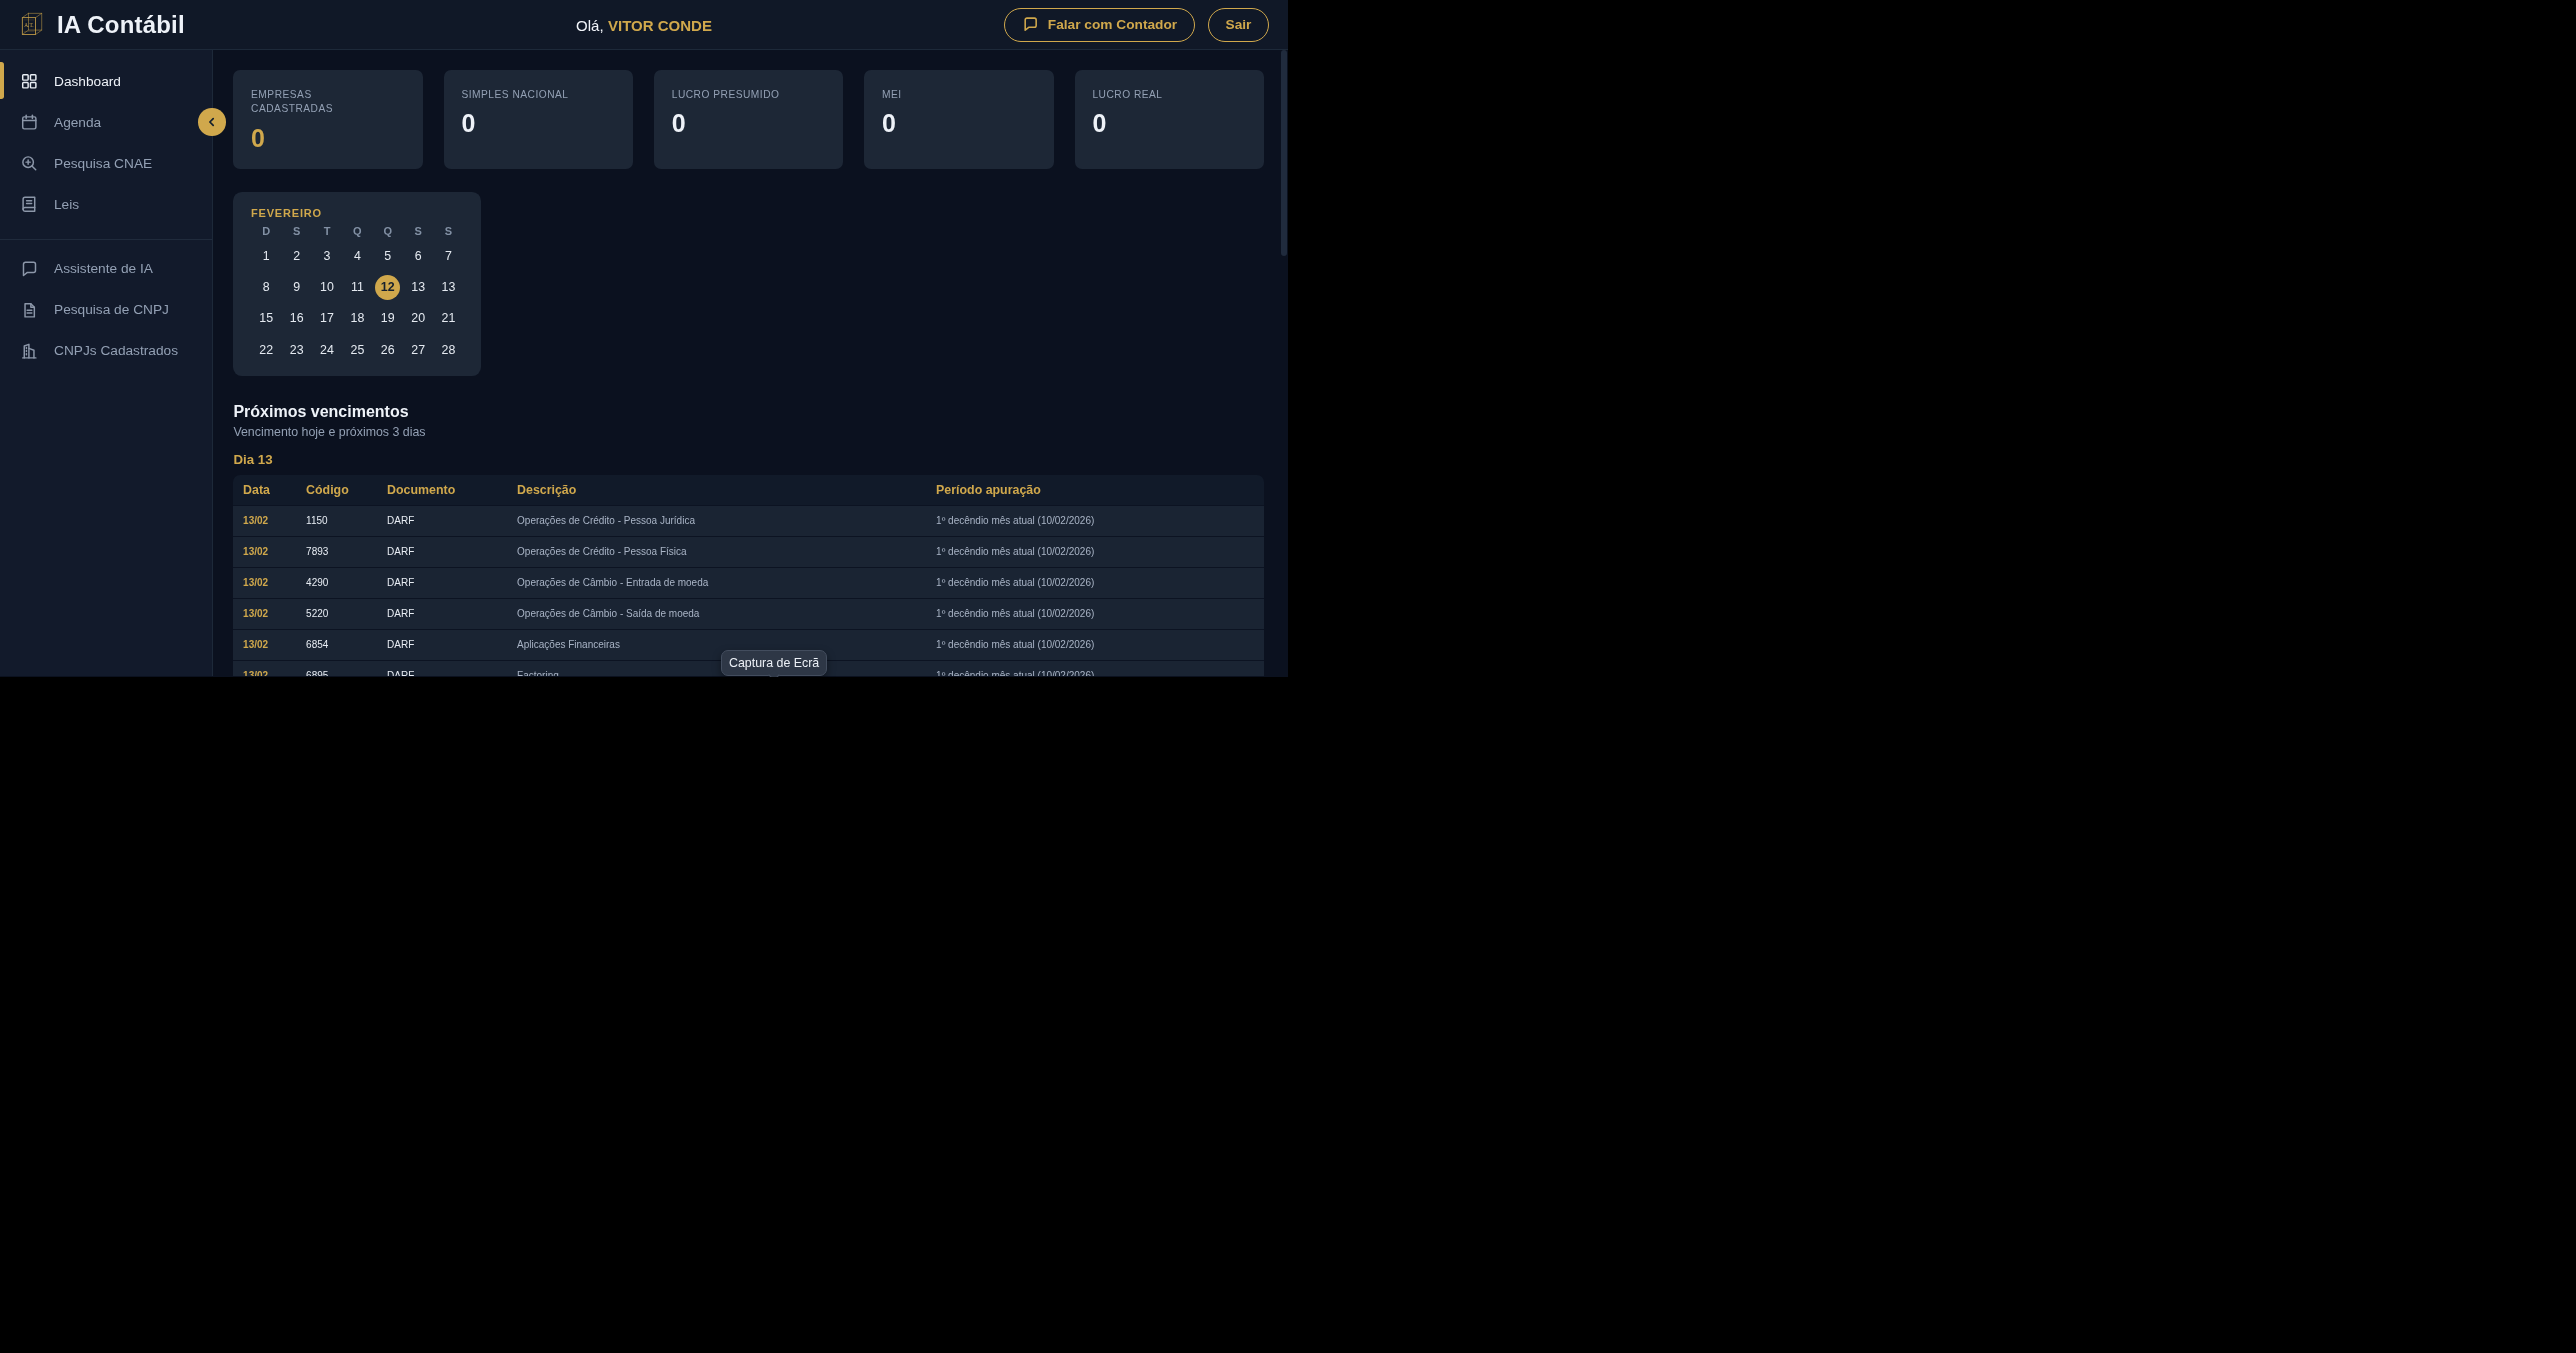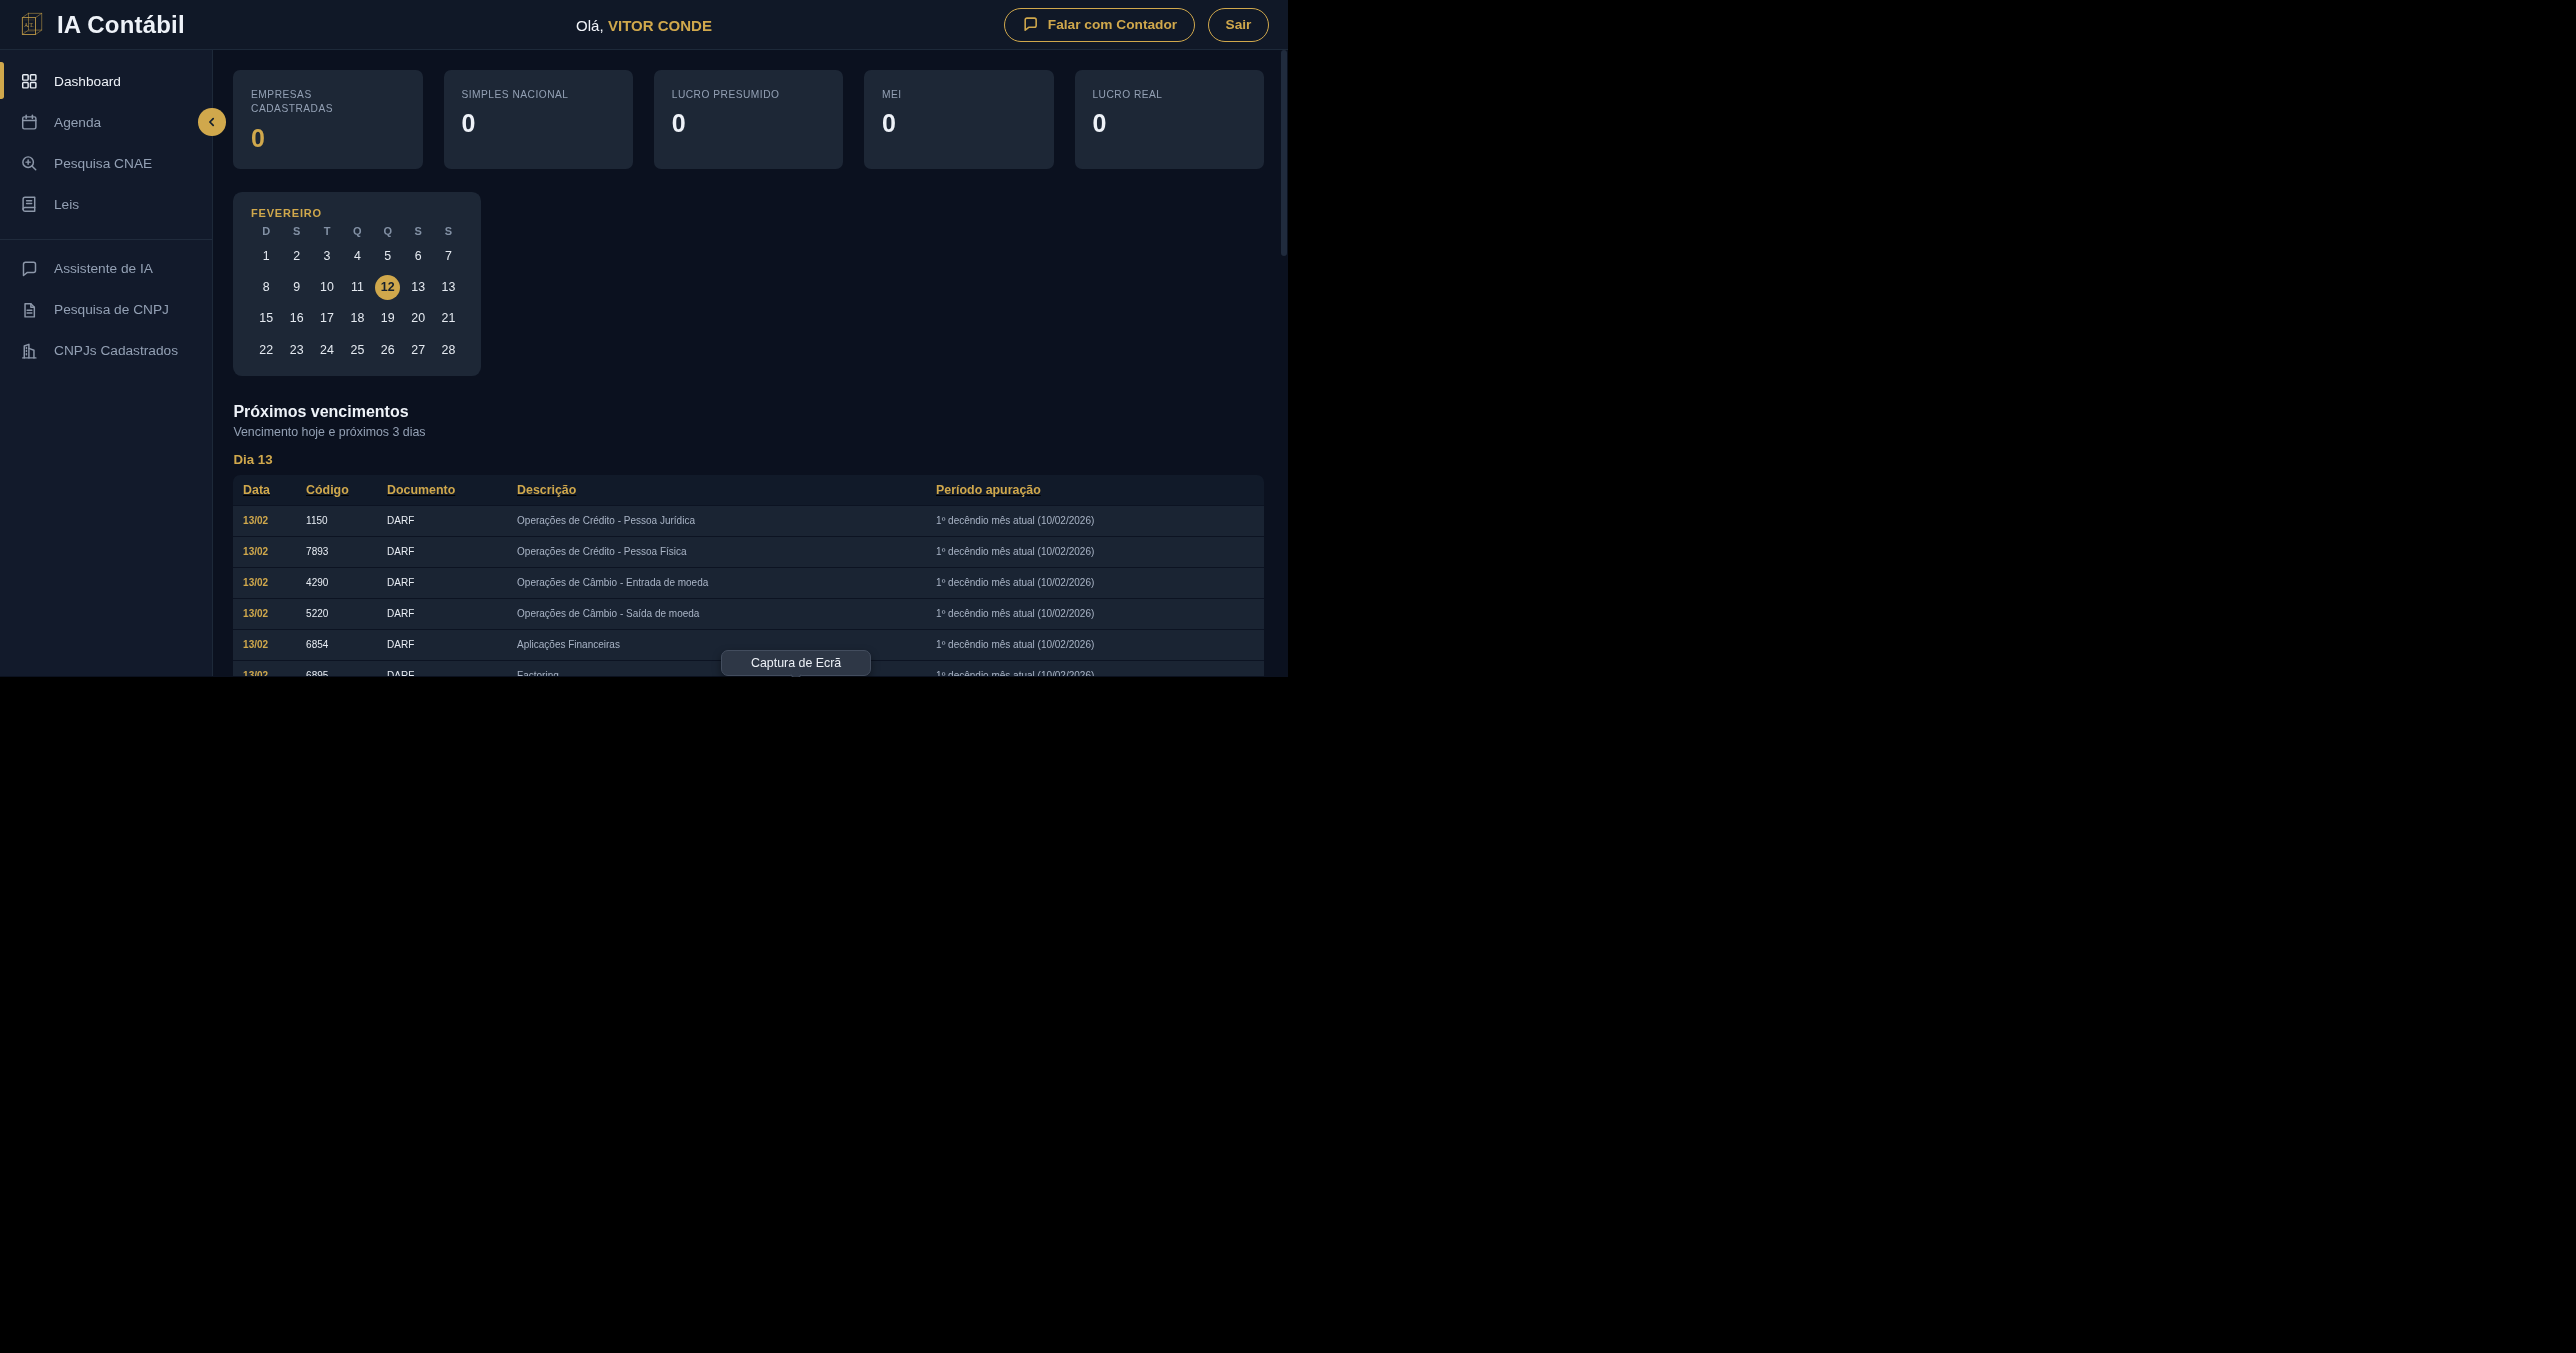--- a/index.html
+++ b/index.html
@@ -55,29 +55,29 @@
   .cal-day{width:25px; height:25px; border-radius:50%; display:flex; align-items:center; justify-content:center;
     font-size:12.4px; color:#e5eaf1; cursor:pointer;}
   .cal-day.selected{background:var(--accent); color:#15202e; font-weight:700;}
 
   .sec-title{font-size:16px; font-weight:700; color:var(--text); margin-bottom:4.4px;}
   .sec-sub{font-size:12.4px; color:var(--muted); margin-bottom:12.4px;}
   .day-label{font-size:13.3px; font-weight:700; color:var(--accent); margin-bottom:8px;}
 
   .table{border-radius:7px 7px 0 0; overflow:hidden;}
   .trow{display:grid; grid-template-columns:63px 81px 130px 419px 1fr; align-items:center; padding-left:9.7px;}
-  .thead{height:30px; background:var(--thead);text-decoration:underline;}
+  .thead{height:30px; background:var(--thead);}
   .thead span{font-size:12.4px; font-weight:700; color:var(--accent);}
   .tbody .trow{height:31px; background:var(--row); border-top:1.8px solid #0c1322; font-size:10px;}
   .cell-date{color:var(--accent); font-weight:700;}
   .cell-code,.cell-doc{color:#e8edf4;}
   .cell-desc,.cell-period{color:var(--desc);}
 
   
-  .tooltip{position:absolute; left:721px; top:650px; height:26px; padding:0 29px; background:#2e3746;
+  .tooltip{position:absolute; left:721px; top:650px; height:26px; padding:0 7px; background:#2e3746;
     border:0.9px solid #434d5e; border-radius:7px; display:flex; align-items:center; color:#edf1f7; font-size:12.4px;
     z-index:9; box-shadow:0 3.5px 8.9px rgba(0,0,0,.4); white-space:nowrap;}
   .tip-arrow{position:absolute; left:50%; bottom:-4.4px; width:8px; height:8px; background:#2e3746;
     border-right:0.9px solid #434d5e; border-bottom:0.9px solid #434d5e; transform:translateX(-50%) rotate(45deg);}
   .scrollbar{position:absolute; right:0.9px; top:50px; width:6.2px; height:625px; z-index:8;}
   .scroll-thumb{position:absolute; top:0; width:6.2px; height:206px; background:#202b3d; border-radius:3.5px;}
 </style>
 </head>
 <body>
 

